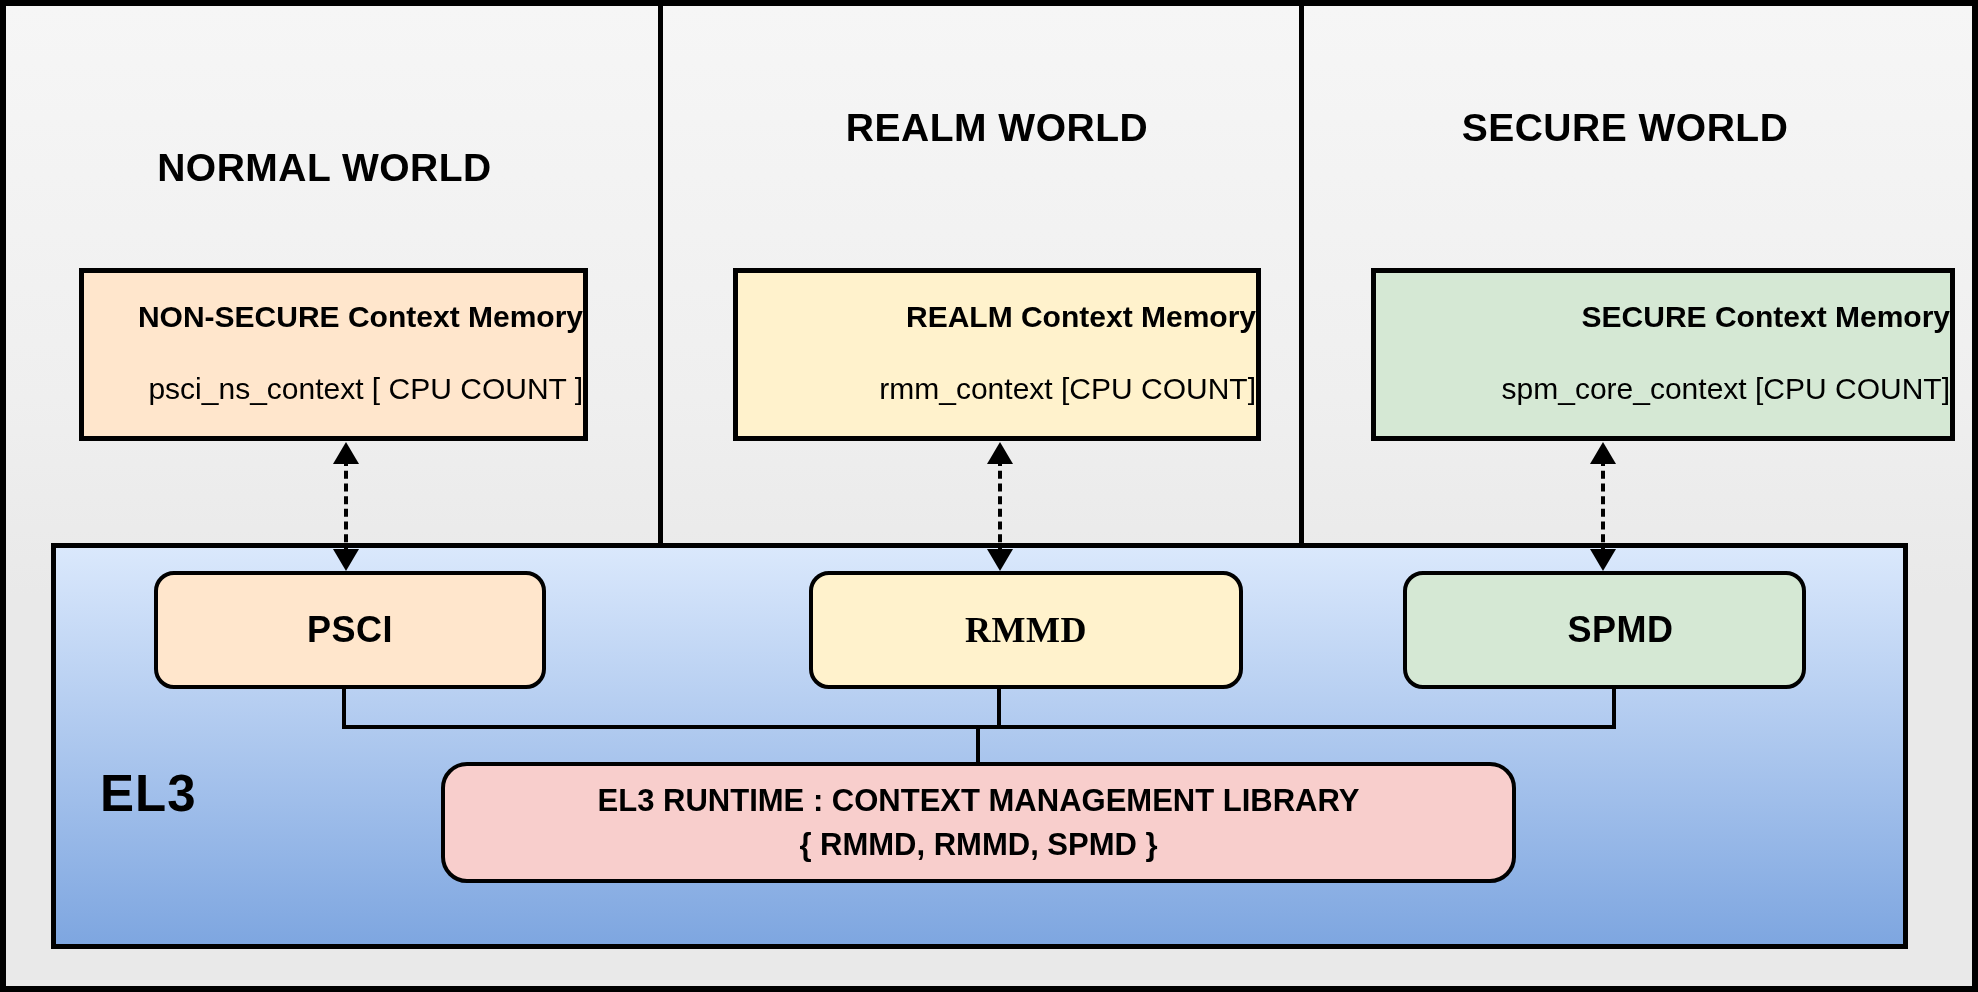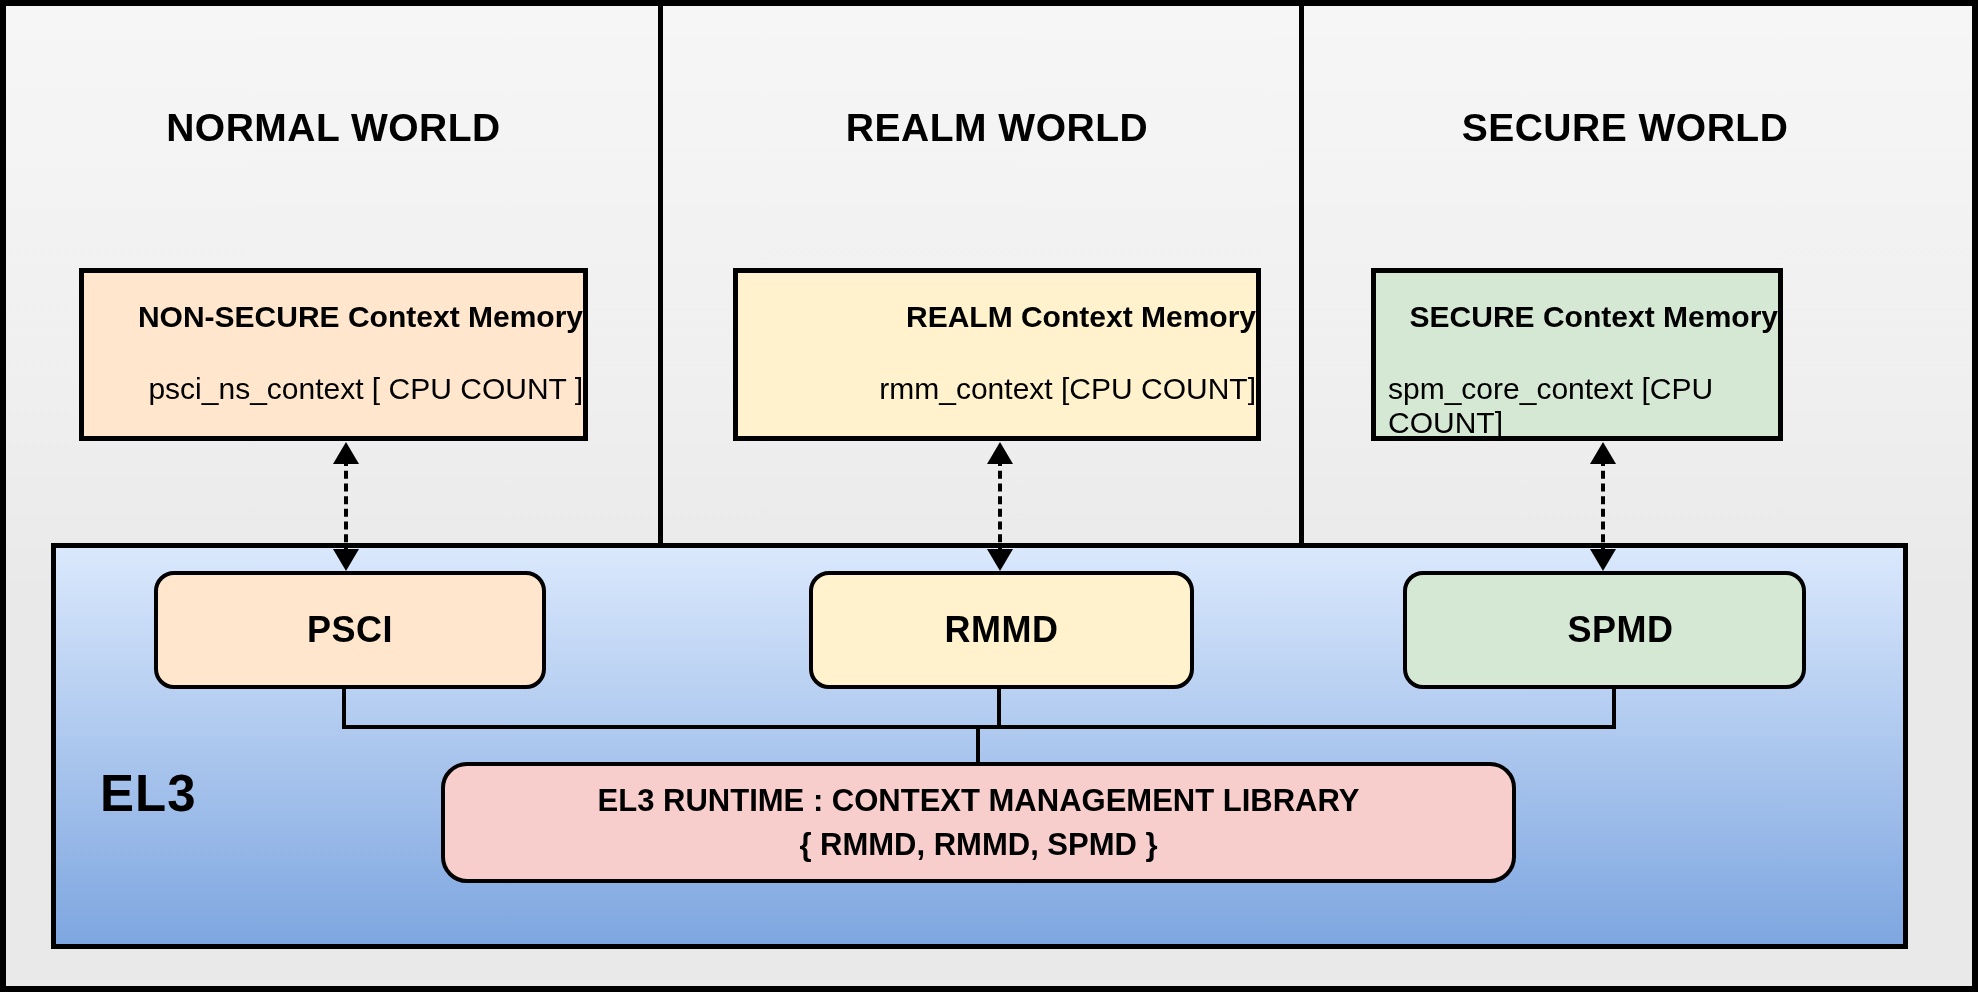--- a/index.html
+++ b/index.html
@@ -85,46 +85,46 @@
   }
 </style>
 </head>
 <body>
 
 <div class="canvas">
 
   <div class="abs separator" style="left:652px;"></div>
   <div class="abs separator" style="left:1293px;"></div>
 
-  <div class="abs world-title" style="left:73px;width:509px;">NORMAL WORLD</div>
+  <div class="abs world-title" style="left:64px;width:509px;margin-top:40px;">NORMAL WORLD</div>
   <div class="abs world-title" style="left:727px;width:528px;">REALM WORLD</div>
   <div class="abs world-title" style="left:1365px;width:508px;">SECURE WORLD</div>
 
   <div class="abs ctx-box" style="left: 73px; width: 509px; background-color: rgb(255, 230, 204);">
     <div class="ctx-title">NON-SECURE Context Memory</div>
     <div class="ctx-code">psci_ns_context  [ CPU COUNT ]</div>
   </div>
 
   <div class="abs ctx-box" style="left: 727px; width: 528px; background-color: rgb(255, 242, 204);">
     <div class="ctx-title">REALM Context Memory</div>
     <div class="ctx-code">rmm_context [CPU COUNT]</div>
   </div>
 
-  <div class="abs ctx-box" style="left: 1365px; width: 412px; background-color: rgb(213, 232, 212); padding-left: 12px;">
+  <div class="abs ctx-box" style="left: 1365px; width: 584px; background-color: rgb(213, 232, 212); padding-left: 12px;">
     <div class="ctx-title">SECURE Context Memory</div>
     <div class="ctx-code">spm_core_context  [CPU COUNT]</div>
   </div>
 
   <div class="abs el3-box"></div>
   <div class="abs el3-label">EL3</div>
 
   <div class="abs disp-box" style="left: 148px; width: 392px; background-color: rgb(255, 230, 204);">
     <span>PSCI</span>
   </div>
-  <div class="abs disp-box" style="left: 803px; width: 385px; background-color: rgb(255, 242, 204);">
+  <div class="abs disp-box" style="left: 803px; width: 434px; background-color: rgb(255, 242, 204); font-family: Liberation Serif, serif;">
     <span>RMMD</span>
   </div>
   <div class="abs disp-box" style="left: 1397px; width: 403px; background-color: rgb(213, 232, 212); padding-left: 32px;">
     <span>SPMD</span>
   </div>
 
   <div class="abs conn-v" style="left:336px;top:683px;height:40px;"></div>
   <div class="abs conn-v" style="left:991px;top:682px;height:41px;"></div>
   <div class="abs conn-v" style="left:1606px;top:683px;height:40px;"></div>
   <div class="abs conn-h" style="left:336px;top:719px;width:1274px;"></div>

